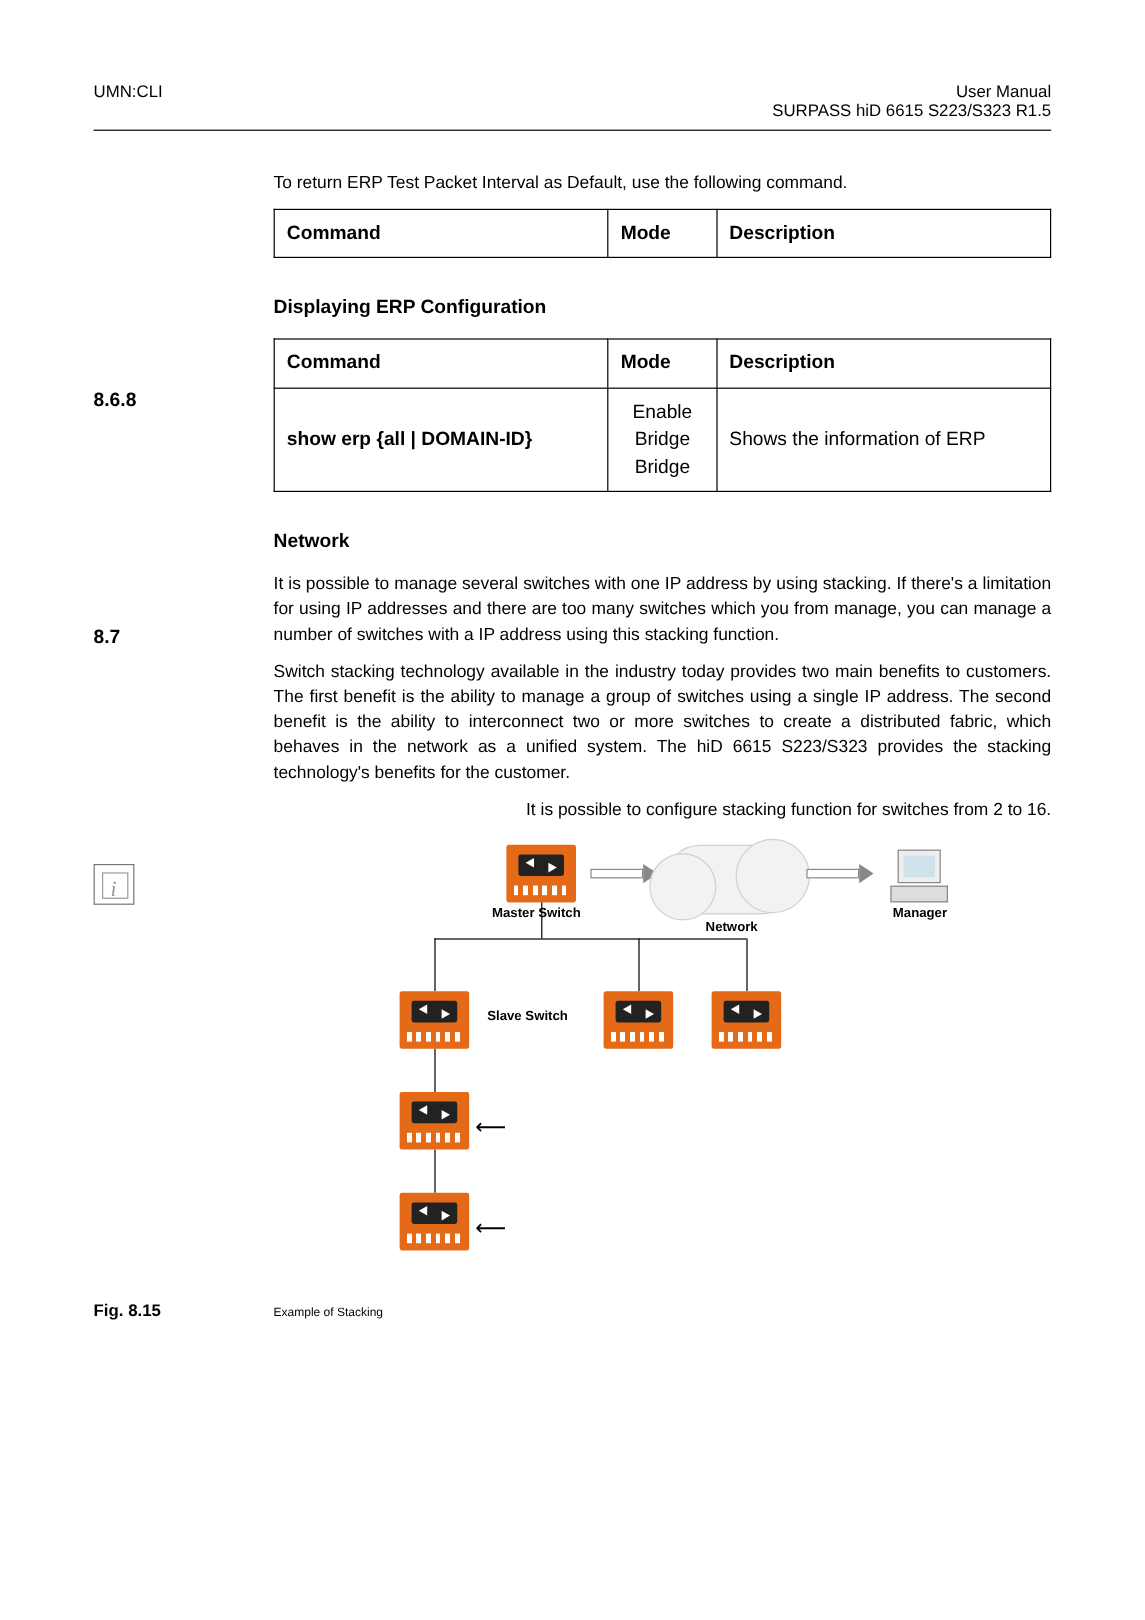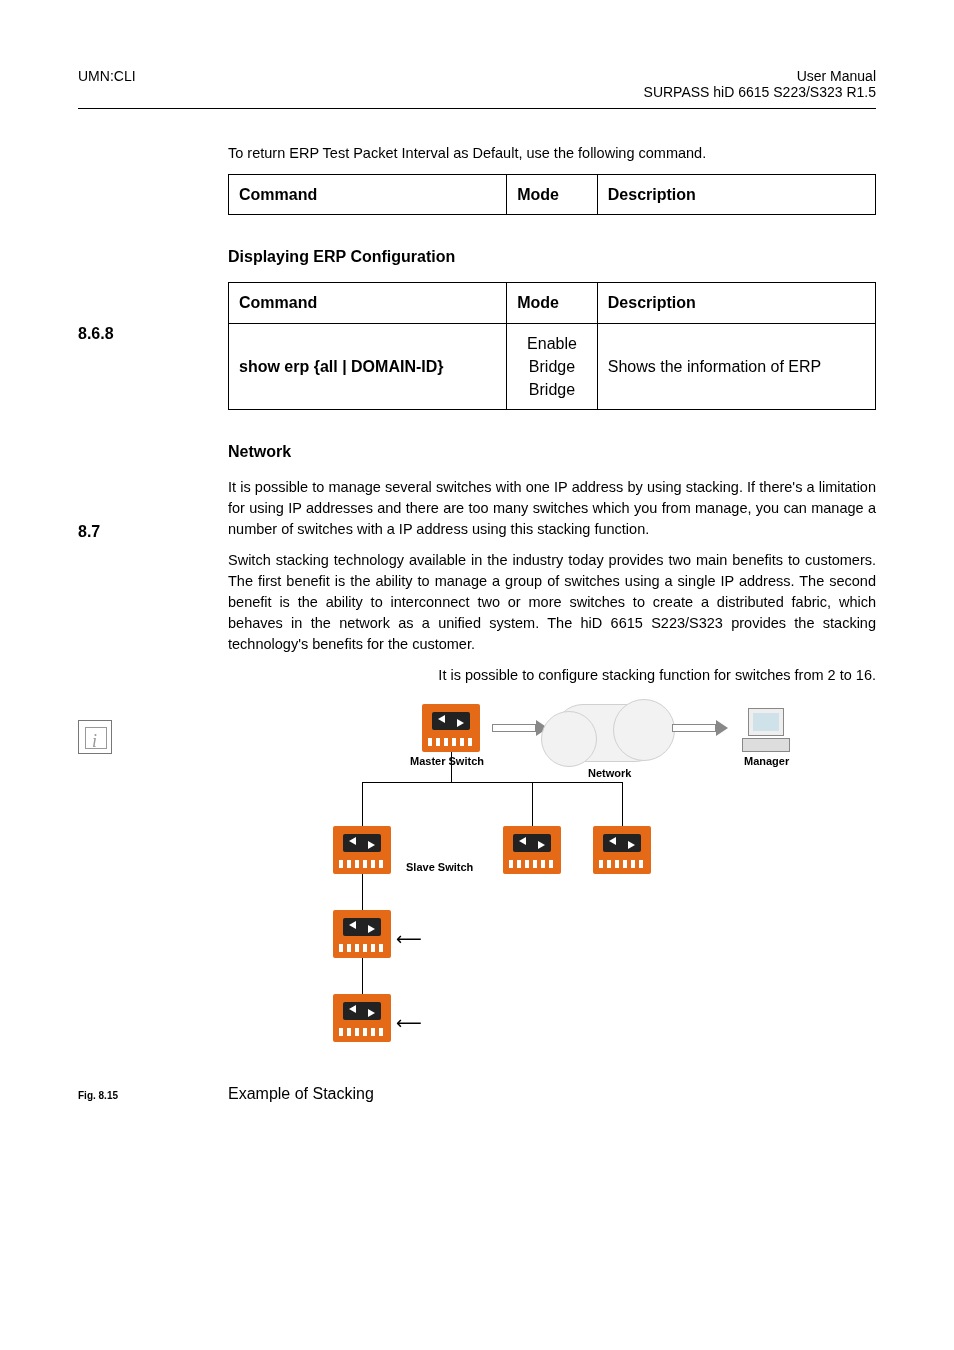--- a/index.html
+++ b/index.html
@@ -36,22 +36,22 @@
   .pc-monitor { position:absolute; left:6px; top:0; width:36px; height:28px; background:#eee; border:1px solid #888; }
   .pc-monitor::after { content:""; position:absolute; left:4px; top:4px; right:4px; bottom:4px; background:#cfe2ea; }
   .pc-base { position:absolute; left:0; bottom:0; width:48px; height:14px; background:#ddd; border:1px solid #888; }
   .link { position:absolute; height:0; border-top:1.2px solid #000; }
   .arrow { position:absolute; width:56px; height:16px; }
   .arrow-line { position:absolute; left:0; top:4px; width:44px; height:8px; border:1px solid #888; background:#fff; }
   .arrow-head { position:absolute; right:0; top:0; width:0; height:0; border-left:12px solid #888; border-top:8px solid transparent; border-bottom:8px solid transparent; }
   .label-text { position:absolute; font-size:11px; font-weight:bold; white-space:nowrap; }
   .vlink { position:absolute; width:0; border-left:1.2px solid #000; }
   .fig-row { display:flex; align-items:baseline; margin-top: 6px; margin-left: -150px; }
-  .fig-label { width:150px; font-size:10px; font-weight:bold; }
-  .caption-text { font-size:16px; }
+  .fig-label { width:150px; font-size:14px; font-weight:bold; }
+  .caption-text { font-size:10px; }
   .footer { position:absolute; bottom:54px; left:78px; right:78px; display:flex; justify-content:space-between; font-size:14px; }
 </style>
 </head>
 <body>
 
 <div class="page">
   <div class="hdr">
     <div>UMN:CLI</div>
     <div class="right">
       <div>User Manual</div>
@@ -139,21 +139,21 @@
       <div class="switch" style="left:41px; top:122px;">
           <div class="sw-arrows"></div>
         </div>
       <div class="switch" style="left:211px; top:122px;">
           <div class="sw-arrows"></div>
         </div>
       <div class="switch" style="left:301px; top:122px;">
           <div class="sw-arrows"></div>
         </div>
 
-      <div class="label-text" style="left:114px; top:156px;">Slave Switch</div>
+      <div class="label-text" style="left:114px; top:136px;">Slave Switch</div>
 
       <div class="vlink" style="left:70px; top:170px; height:36px;"></div>
       <div class="switch" style="left:41px; top:206px;">
           <div class="sw-arrows"></div>
         </div>
       <div class="label-text" style="left:104px; top:222px; font-size:18px; font-weight:normal;">⟵</div>
 
       <div class="vlink" style="left:70px; top:254px; height:36px;"></div>
       <div class="switch" style="left:41px; top:290px;">
           <div class="sw-arrows"></div>

